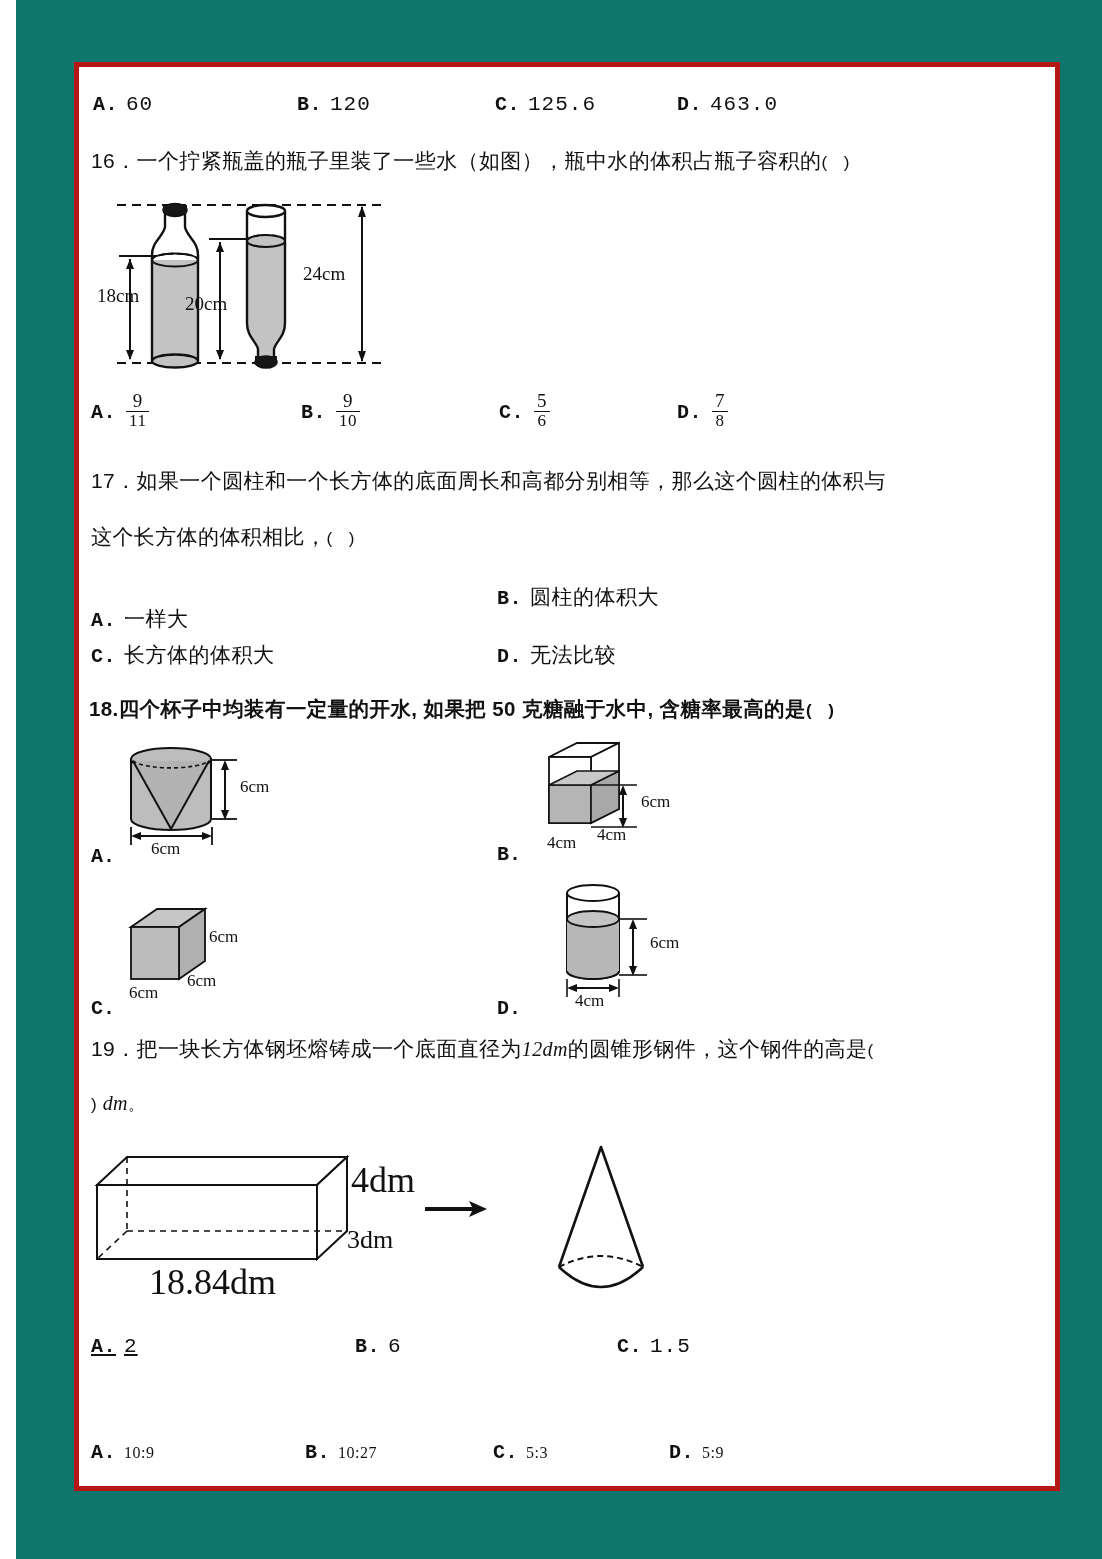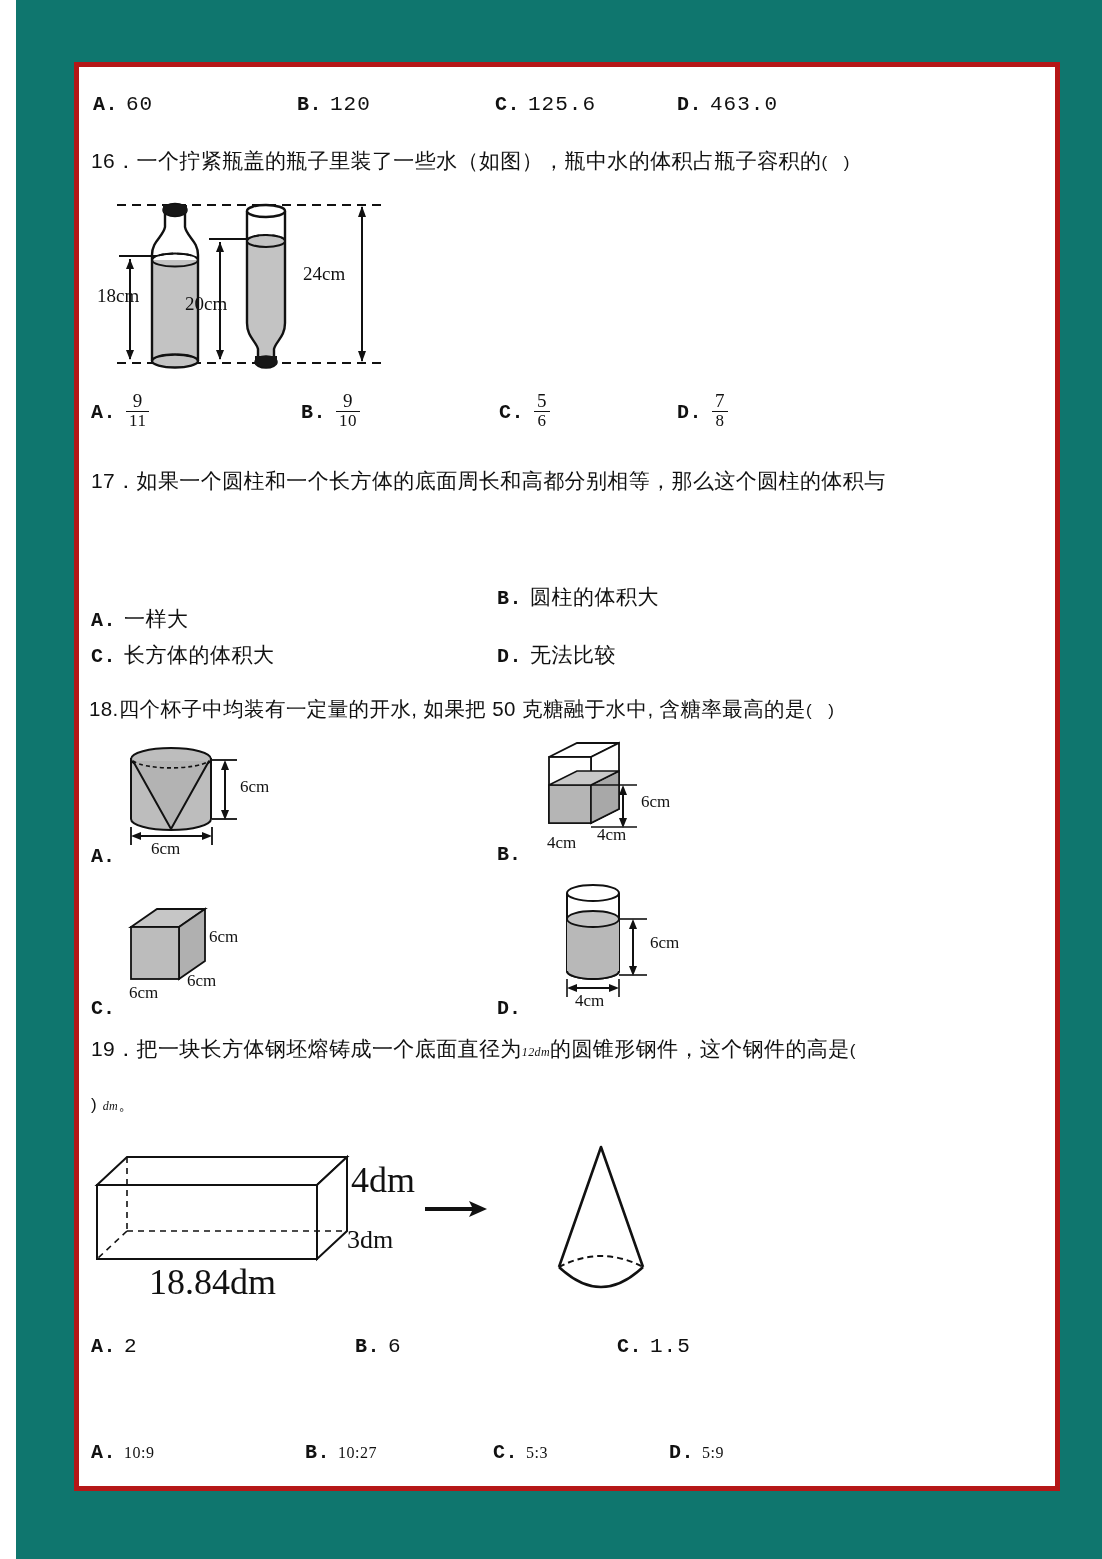--- a/index.html
+++ b/index.html
@@ -64,21 +64,21 @@
     margin-left: 8px;
   }
   .opt-val.mono { font-family: "Liberation Mono", monospace; letter-spacing:1px; }
   .small-serif {
     font-family: "Liberation Serif", serif;
     font-size: 16px;
   }
   .ital-serif {
     font-family: "Liberation Serif", serif;
     font-style: italic;
-    font-size: 12px;
+    font-size: 20px;
   }
   .paren { font-size: 17px; letter-spacing: 6px;}
 
   
   .frac {
     display: inline-block;
     vertical-align: middle;
     text-align: center;
     font-family: "Liberation Serif", serif;
     font-size: 19px;
@@ -195,34 +195,37 @@
       <div class="opt" style="left:420px; top:326px;">
         <span class="opt-label">C.</span><span class="frac"><span class="num">5</span><span class="den">6</span></span>
       </div>
       <div class="opt" style="left:598px; top:326px;">
         <span class="opt-label">D.</span><span class="frac"><span class="num">7</span><span class="den">8</span></span>
       </div>
 
       <div class="qline" style="left:12px; top:400px;">
         <span>17．</span><span>如果一个圆柱和一个长方体的底面周长和高都分别相等，那么这个圆柱的体积与</span>
       </div>
+      <div class="qline" style="left:12px; top:456px;">
+        <span>这个长方体的体积相比，</span><span class="paren">(        )</span>
+      </div>
       <div class="opt" style="left:12px; top:516px;margin-top:22px;">
         <span class="opt-label">A.</span><span class="opt-val">一样大</span>
       </div>
       <div class="opt" style="left:418px; top:516px;">
         <span class="opt-label">B.</span><span class="opt-val">圆柱的体积大</span>
       </div>
       <div class="opt" style="left:12px; top:574px;">
         <span class="opt-label">C.</span><span class="opt-val">长方体的体积大</span>
       </div>
       <div class="opt" style="left:418px; top:574px;">
         <span class="opt-label">D.</span><span class="opt-val">无法比较</span>
       </div>
 
-      <div class="qline" style="left:10px; top:628px; font-size:20.5px;">
+      <div class="qline" style="left:10px; top:628px; font-size:20.5px;font-weight:bold;">
         <span>18.</span><span>四个杯子中均装有一定量的开水, 如果把 50 克糖融于水中, 含糖率最高的是</span><span class="paren">(       )</span>
       </div>
 
       <div class="fig" style="left:30px; top:674px; width:190px; height:110px;">
         <svg width="190" height="110" viewBox="0 0 190 110">
 
           <path d="M22,18 L22,78 A40,11 0 0 0 102,78 L102,18 Z" fill="#bdbdbd" stroke="#111" stroke-width="2"></path>
           <ellipse cx="62" cy="18" rx="40" ry="11" fill="#bdbdbd" stroke="#111" stroke-width="2"></ellipse>
 
           <path d="M24,20 L62,88 L100,20" fill="#b3b3b3" stroke="#111" stroke-width="2"></path>
@@ -340,21 +343,21 @@
             <path d="M470,130 L512,10 L554,130" fill="none" stroke="#111" stroke-width="2.6" stroke-linejoin="round"></path>
             <path d="M470,130 Q512,170 554,130" fill="none" stroke="#111" stroke-width="2.6"></path>
             <path d="M470,130 Q512,108 554,130" fill="none" stroke="#111" stroke-width="2" stroke-dasharray="6,4"></path>
           </g>
         </svg>
         <div class="dimtxt" style="left:262px; top:22px; font-size:36px;text-align:center;">4dm</div>
         <div class="dimtxt" style="left:258px; top:88px; font-size:26px;">3dm</div>
         <div class="dimtxt" style="left:60px; top:124px; font-size:36px;">18.84dm</div>
       </div>
 
-      <div class="opt" style="left:12px; top:1266px;">
+      <div class="opt" style="left:12px; top:1266px;text-decoration:underline;">
         <span class="opt-label">A.</span><span class="opt-val mono">2</span>
       </div>
       <div class="opt" style="left:276px; top:1266px;">
         <span class="opt-label">B.</span><span class="opt-val mono">6</span>
       </div>
       <div class="opt" style="left:538px; top:1266px;">
         <span class="opt-label">C.</span><span class="opt-val mono">1.5</span>
       </div>
 
 

